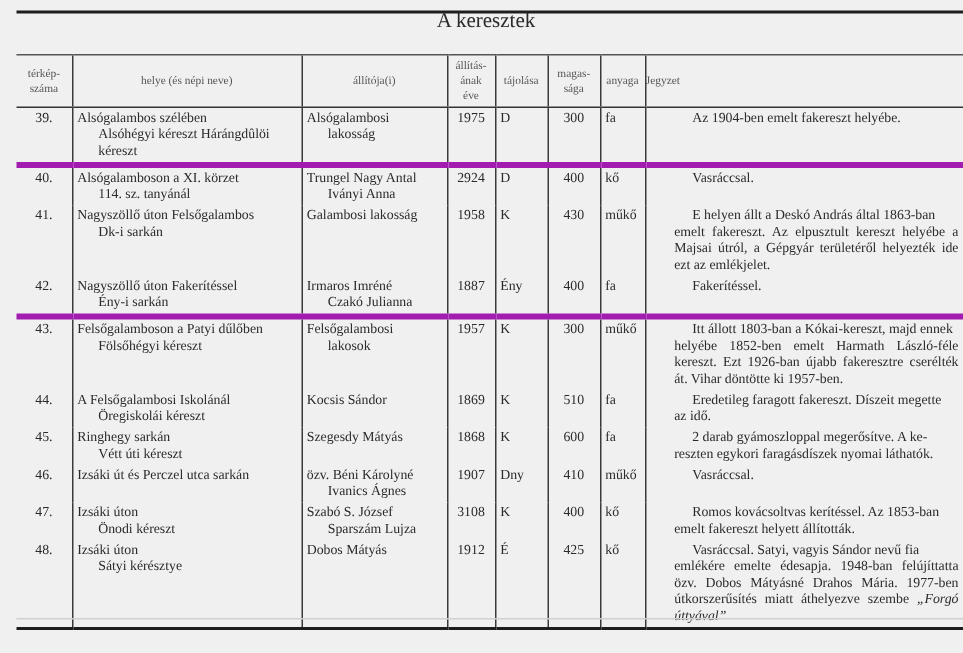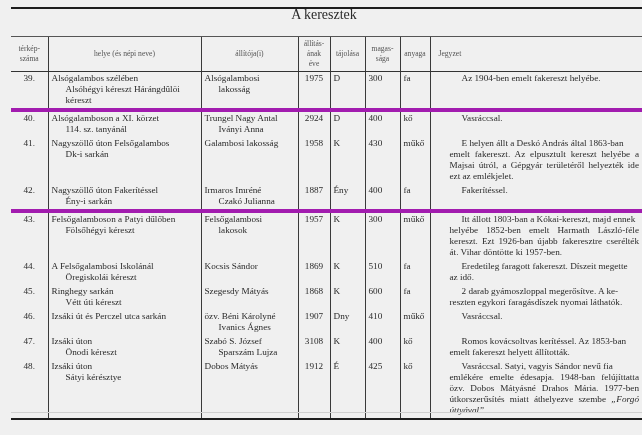--- a/index.html
+++ b/index.html
@@ -16,30 +16,30 @@
   table.crosses {
     position: absolute; left: 3px; top: 36px; width: 631px;
     border-collapse: collapse; table-layout: fixed;
     font-size: 9.2px; line-height: 11px;
   }
   table.crosses th {
     font-weight: normal; font-size: 7.6px; line-height: 10px; color: #555;
     border-top: 1.5px solid #555; border-bottom: 1.5px solid #333;
     padding: 2px 2px; vertical-align: middle; text-align: center;
   }
-  table.crosses th.jegyzet { text-align: left; padding-left: 8px; }
+  table.crosses th.jegyzet { text-align: left; padding-left: 0; }
   table.crosses td { padding: 0 3px; vertical-align: top; }
   table.crosses th + th, table.crosses td + td { border-left: 1.3px solid #3a3a3a; }
   tr.row td { padding-top: 1px; padding-bottom: 2px; }
   tr.row.ruled td { border-bottom: 4px solid #a21caf; }
   tr.row.last td { height: 40px; }
   table.crosses tbody tr:last-child td { border-bottom: 2.5px solid #1e1e1e; }
   td.num { text-align: center; }
   td.year { text-align: center; padding-left: 3px; }
-  td.height { text-align: left; padding-right: 4px; margin-top: 24px; }
+  td.height { text-align: center; padding-right: 4px; margin-top: 24px; }
   .hang { display: block; padding-left: 14px; }
   .note { text-align: justify; }
   .note .first { display: block; margin-left: 28px; }
   .note .rest { display: block; padding-left: 16px; text-align: justify; }
   .note em { font-style: italic; }
   .bottom-line { position: absolute; left: 3px; top: 412px; width: 631px; height: 1px; background: #d0d0d0; }
 </style>
 </head>
 <body>
 

